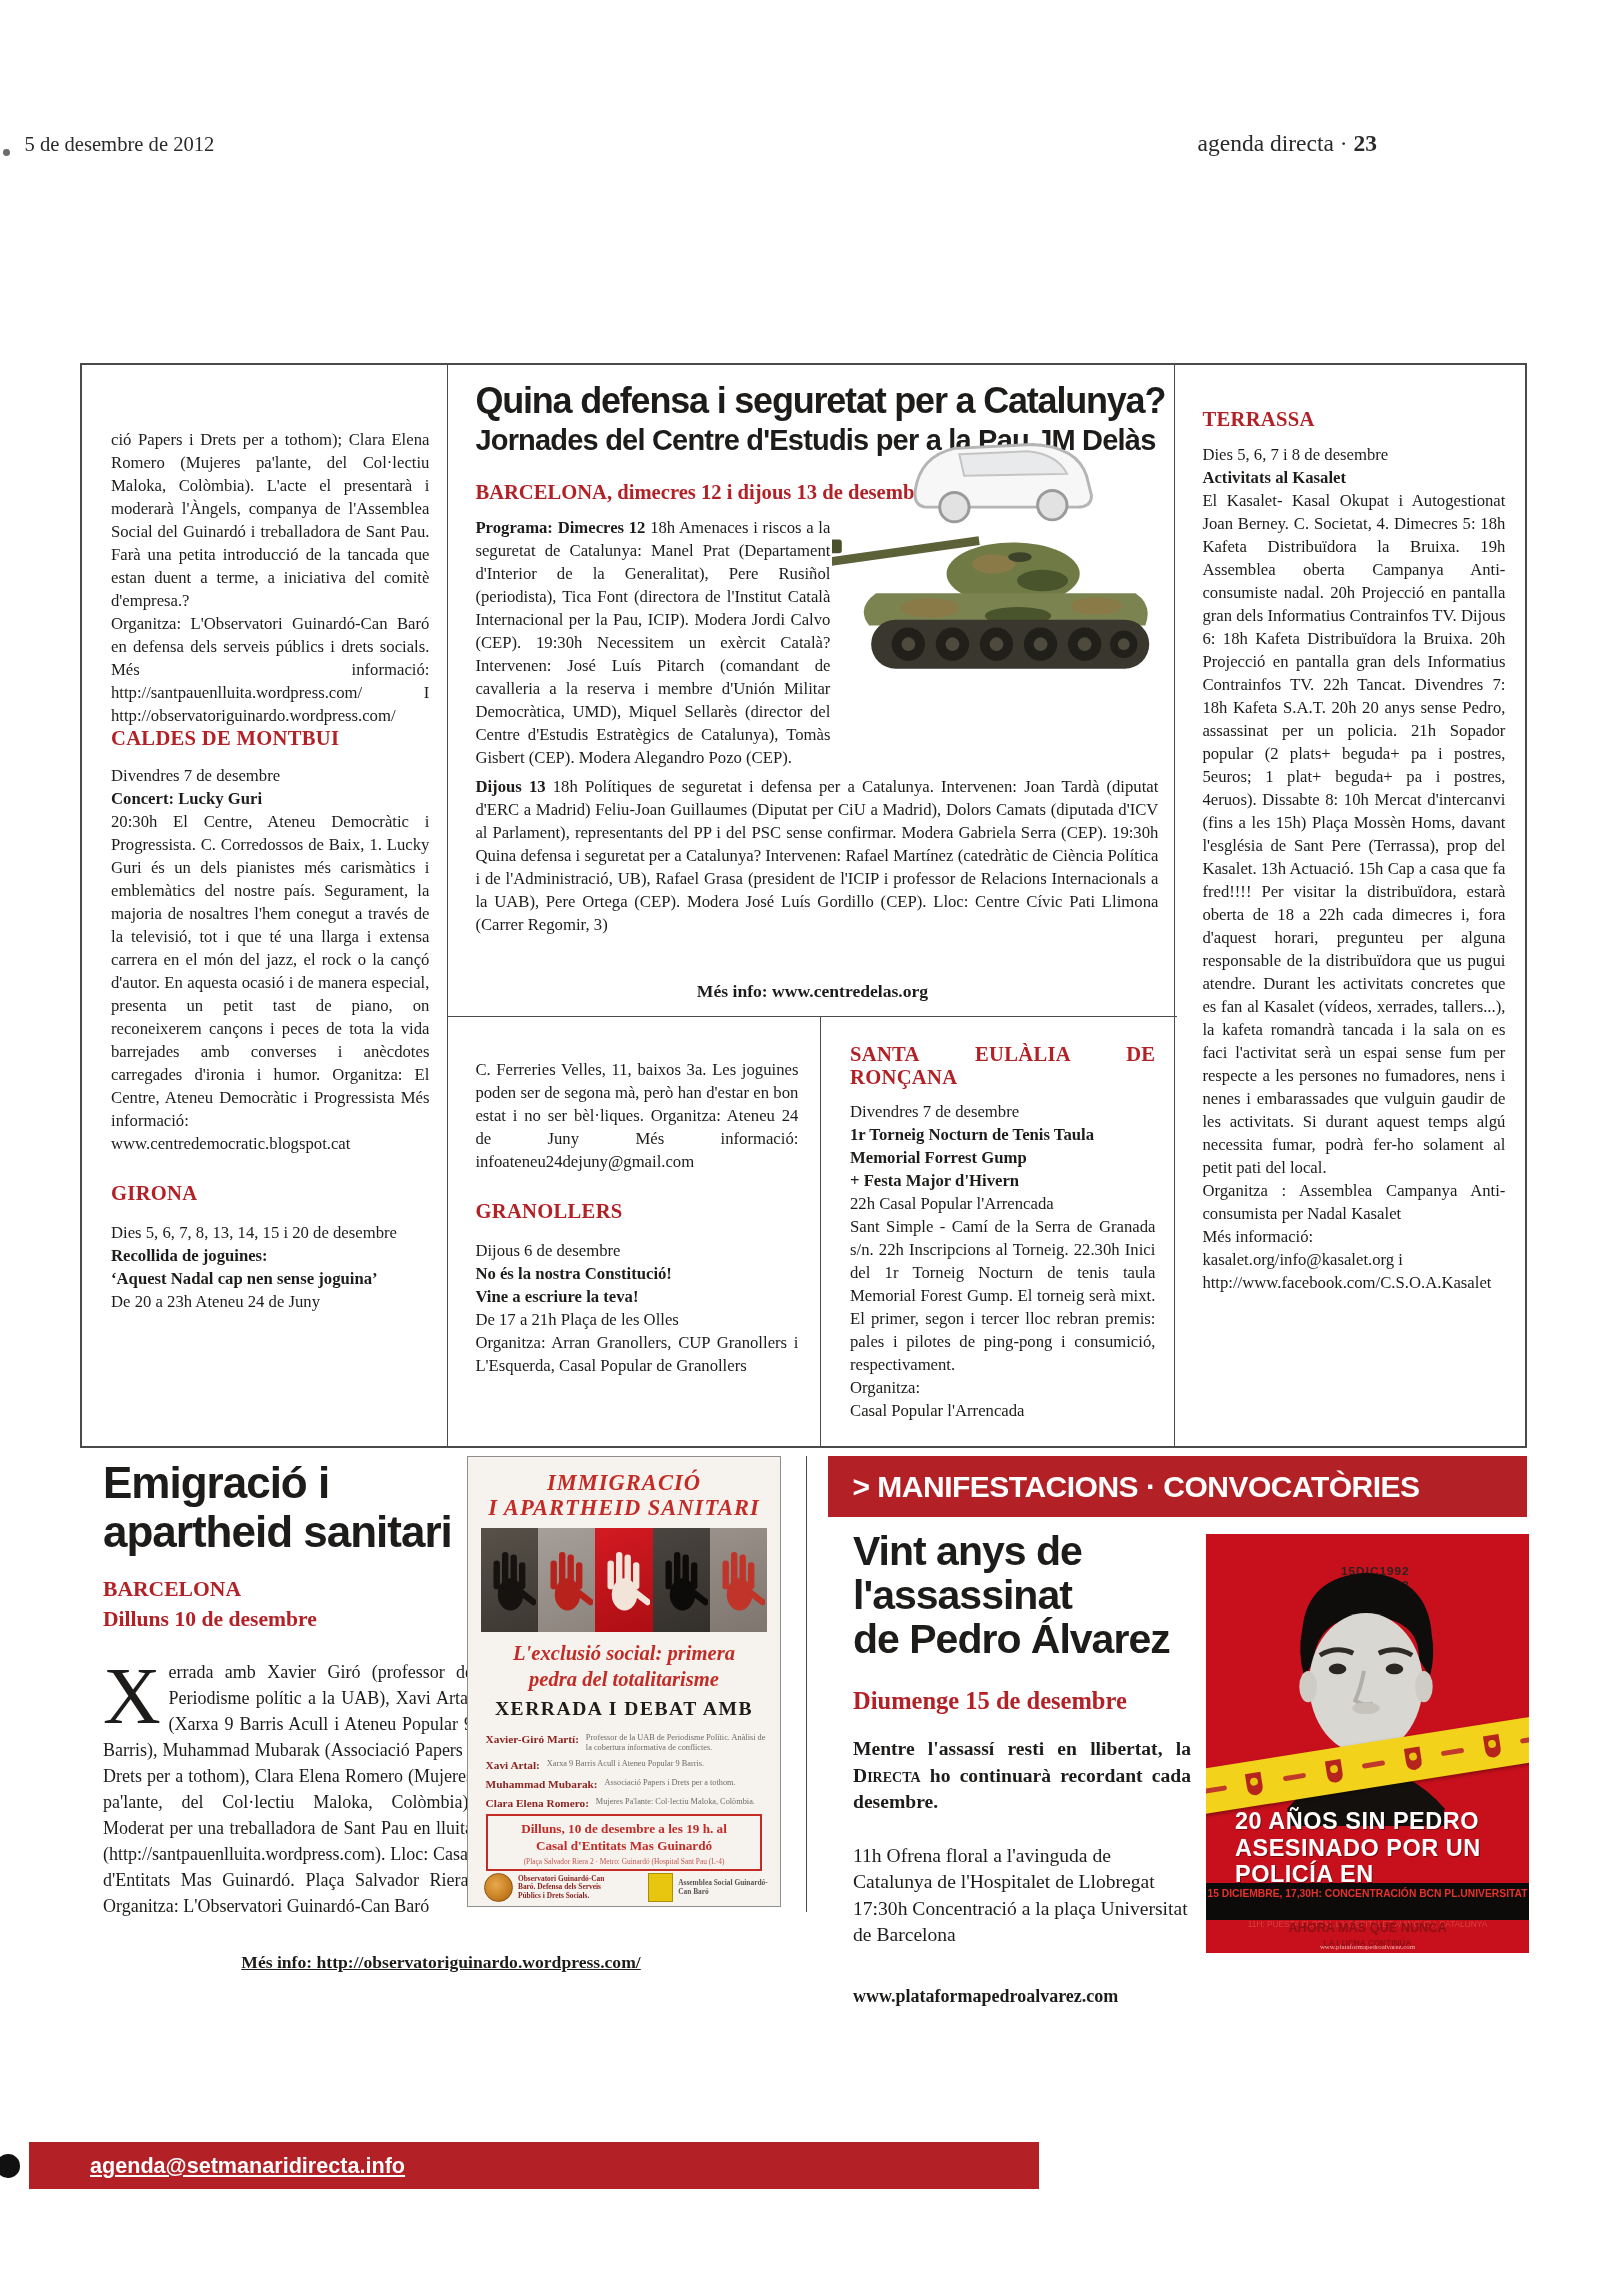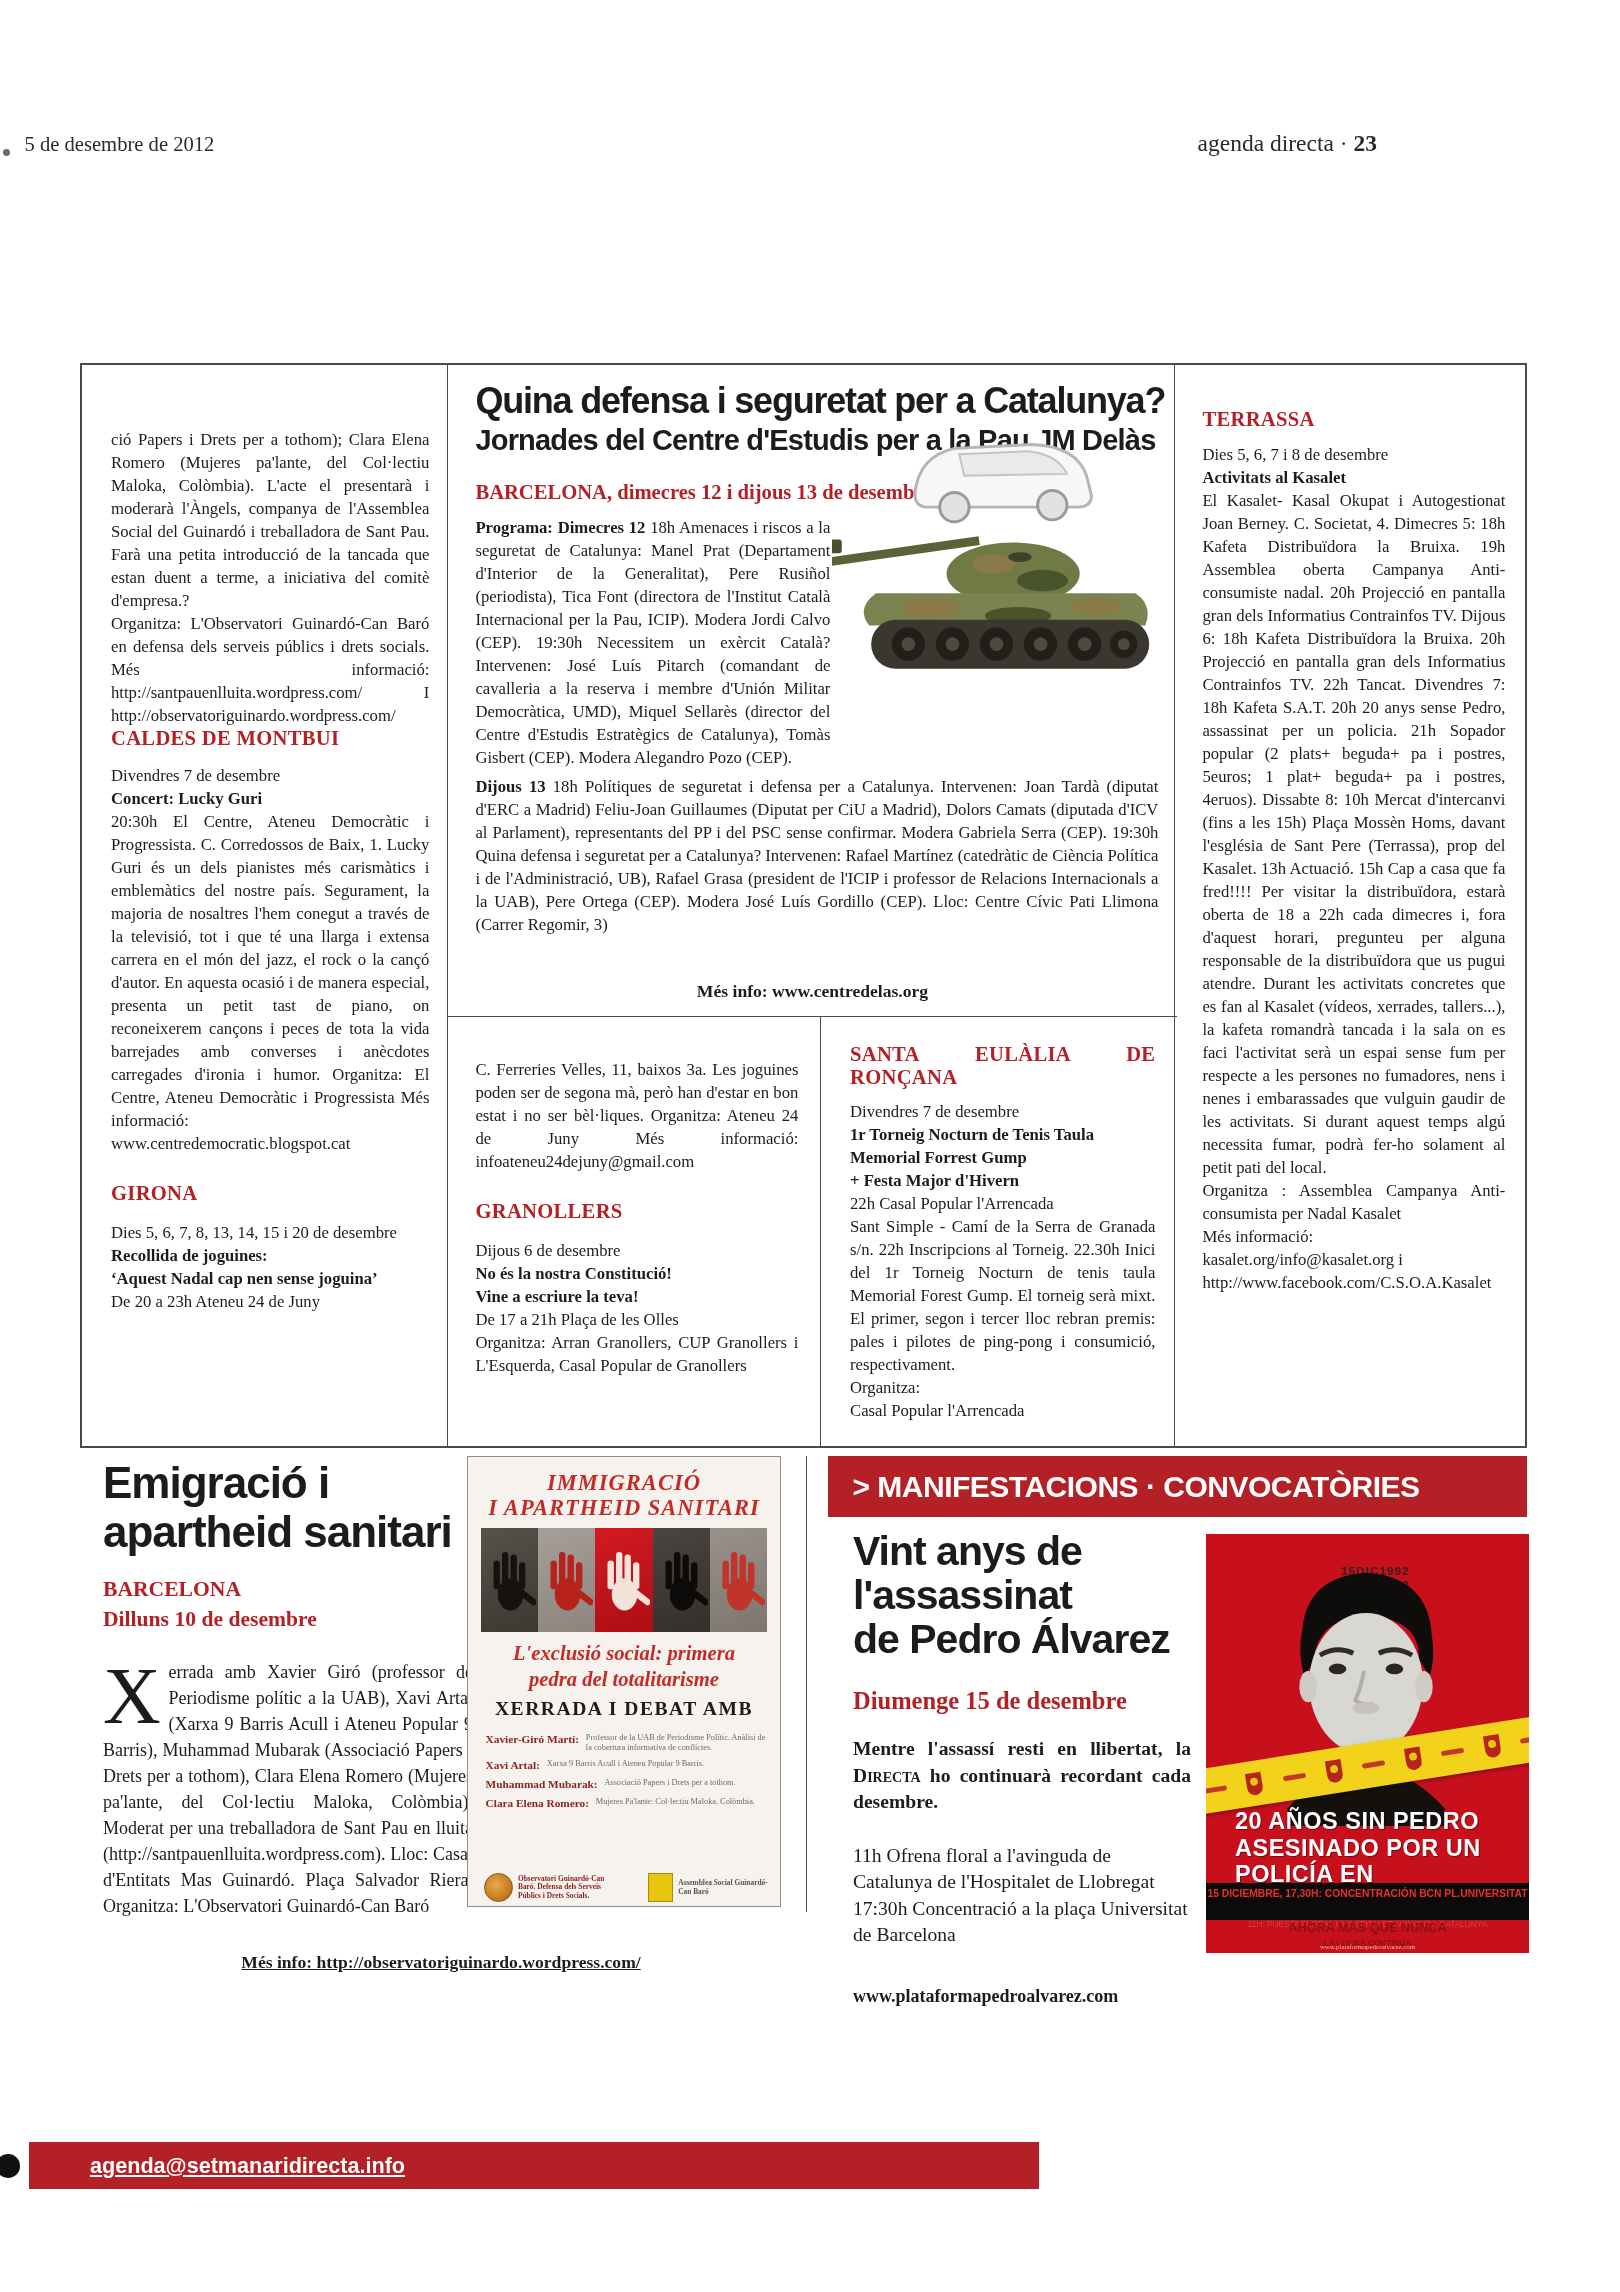--- a/index.html
+++ b/index.html
@@ -313,20 +313,25 @@
         </div>
       <div class="pa-row">
           <span class="pa-name">Muhammad Mubarak:</span>
           <span class="pa-desc">Associació Papers i Drets per a tothom.</span>
         </div>
       <div class="pa-row">
           <span class="pa-name">Clara Elena Romero:</span>
           <span class="pa-desc">Mujeres Pa'lante: Col·lectiu Maloka, Colòmbia.</span>
         </div>
     </div>
+    <div class="pa-box">
+      <div class="l1">Dilluns, 10 de desembre a les 19 h. al</div>
+      <div class="l1">Casal d'Entitats Mas Guinardó</div>
+      <div class="sm">(Plaça Salvador Riera 2 · Metro: Guinardó (Hospital Sant Pau (L-4)</div>
+    </div>
     <div class="pa-logos">
       <div class="logoL">
         <div class="logo-circ"></div>
         <div class="logo-txt">Observatori Guinardó-Can Baró. Defensa dels Serveis Públics i Drets Socials.</div>
       </div>
       <div class="logoL">
         <div class="logo-sq"></div>
         <div class="logo-txt gray">Assemblea Social Guinardó-Can Baró</div>
       </div>
     </div>

